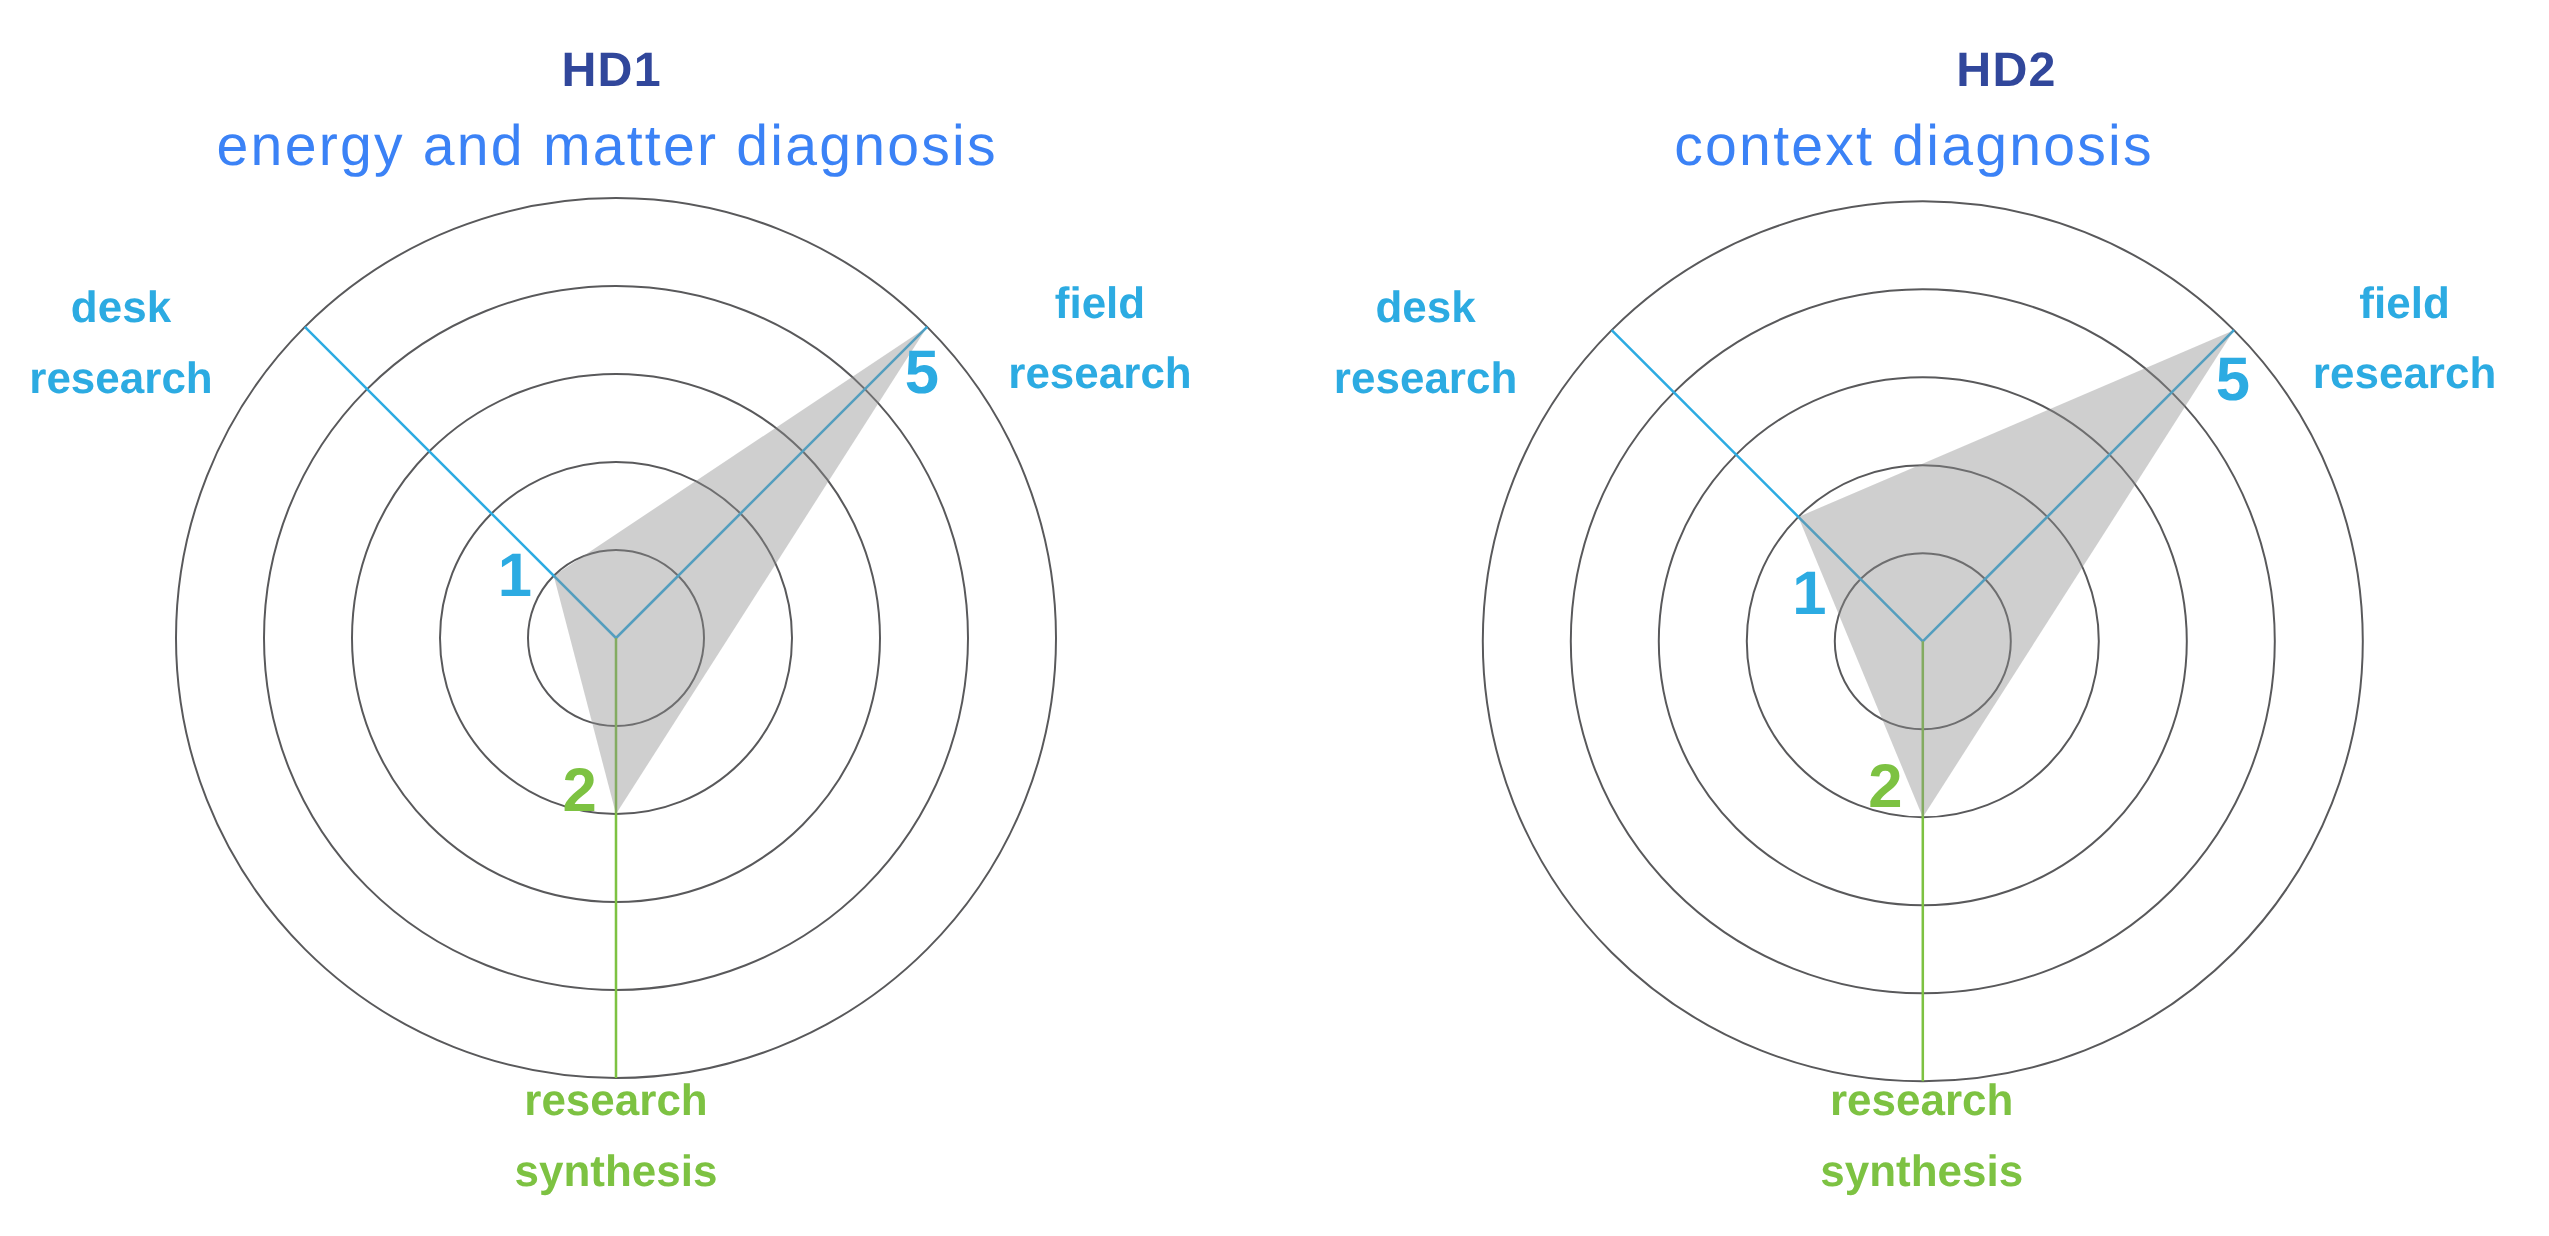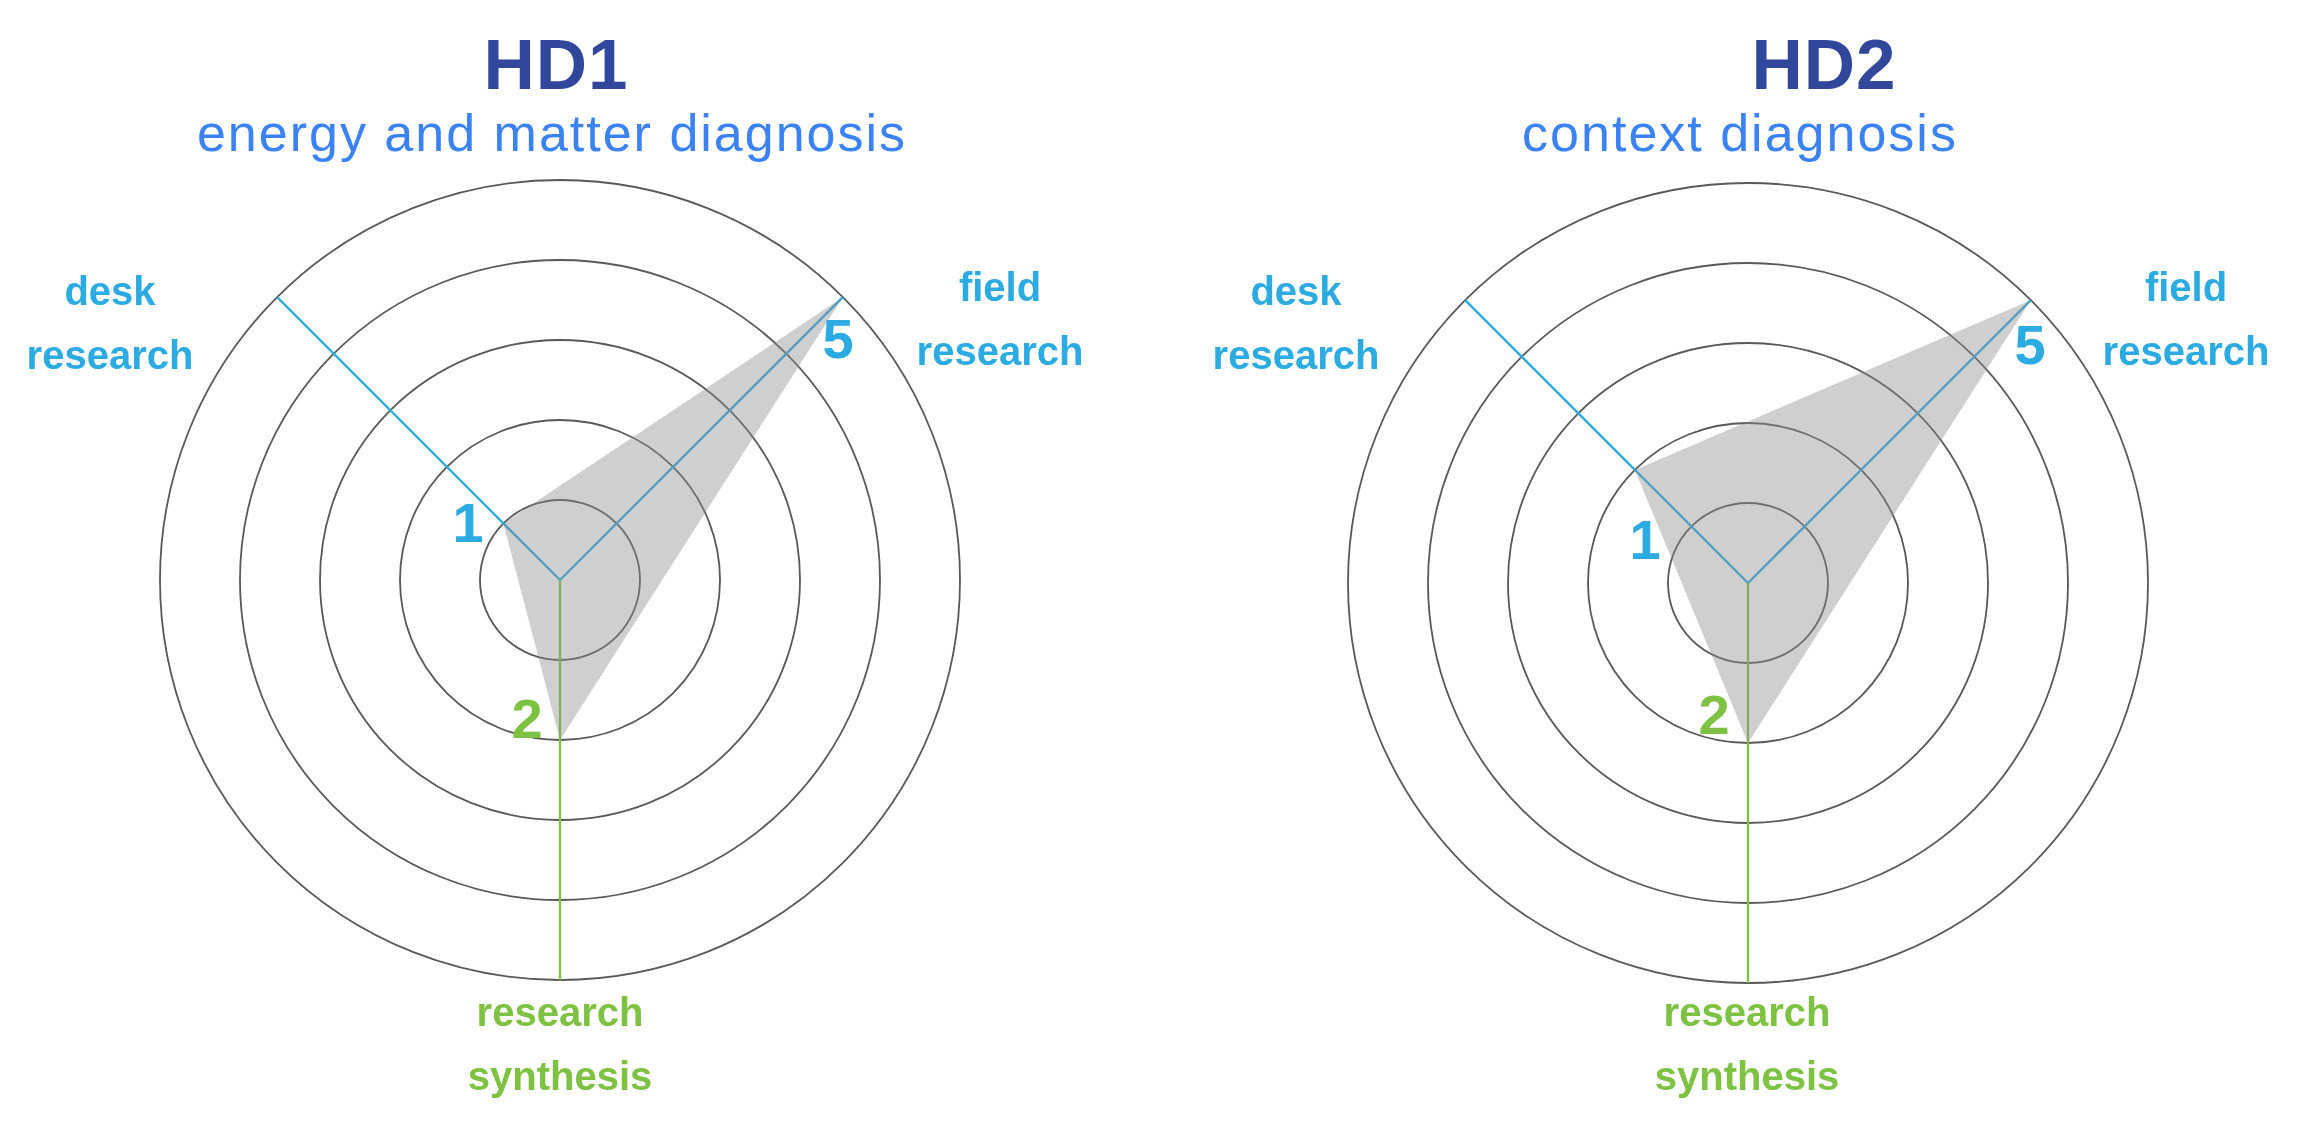--- a/index.html
+++ b/index.html
@@ -20,36 +20,35 @@
     left: 0;
     top: 0;
   }
   .label {
     position: absolute;
     transform: translate(-50%, -50%);
     white-space: nowrap;
     text-align: center;
   }
   .chart-title {
-    font-size: 71px;
+    font-size: 44px;
     font-weight: 700;
     letter-spacing: 1px;
     color: #31479B;
   }
   .chart-subtitle {
     font-size: 52px;
     font-weight: 400;
     letter-spacing: 2px;
     color: #3b82f6;
   }
   .axis-label {
     font-size: 40px;
     font-weight: 700;
     line-height: 64px;
-    margin-top: 11px;
   }
   .value-label {
     font-size: 56px;
     font-weight: 700;
   }
   .cyan { color: #2CABE2; }
   .green { color: #7DC242; }
   .ring {
     fill: none;
     stroke: #59595B;

